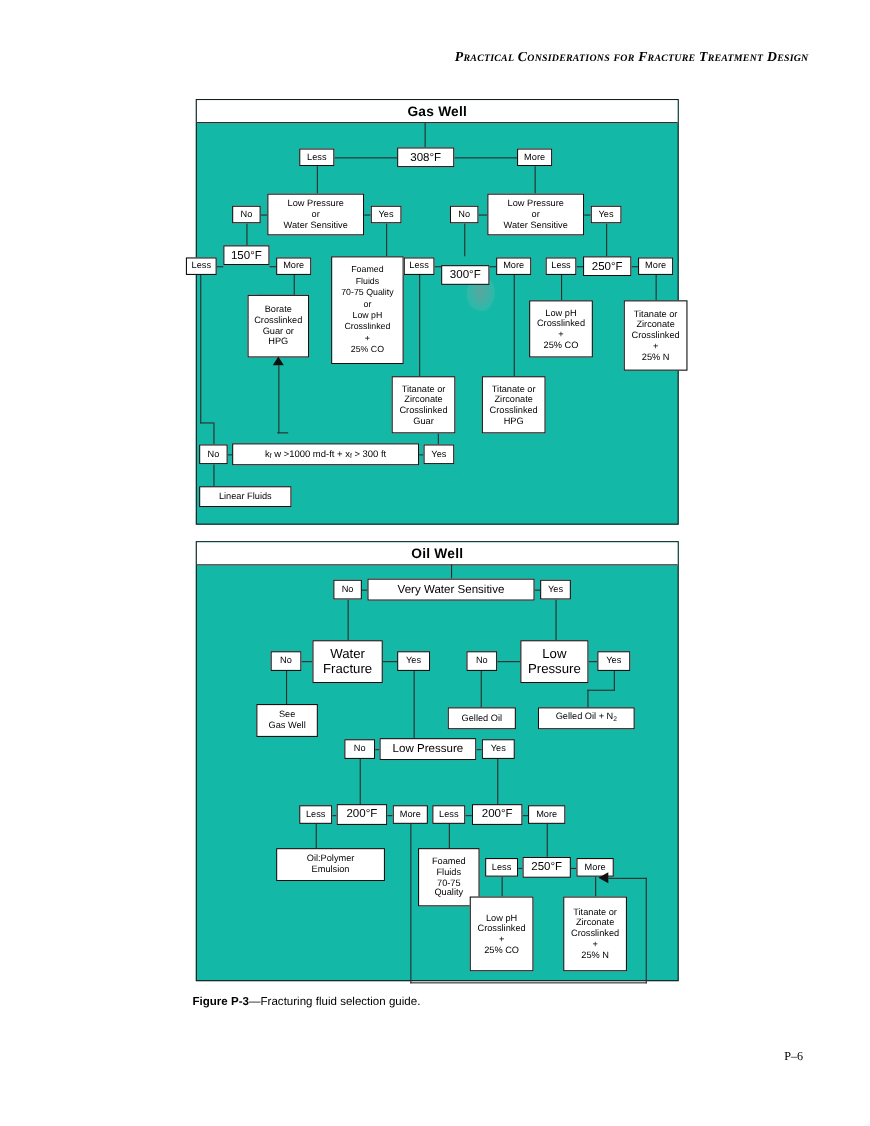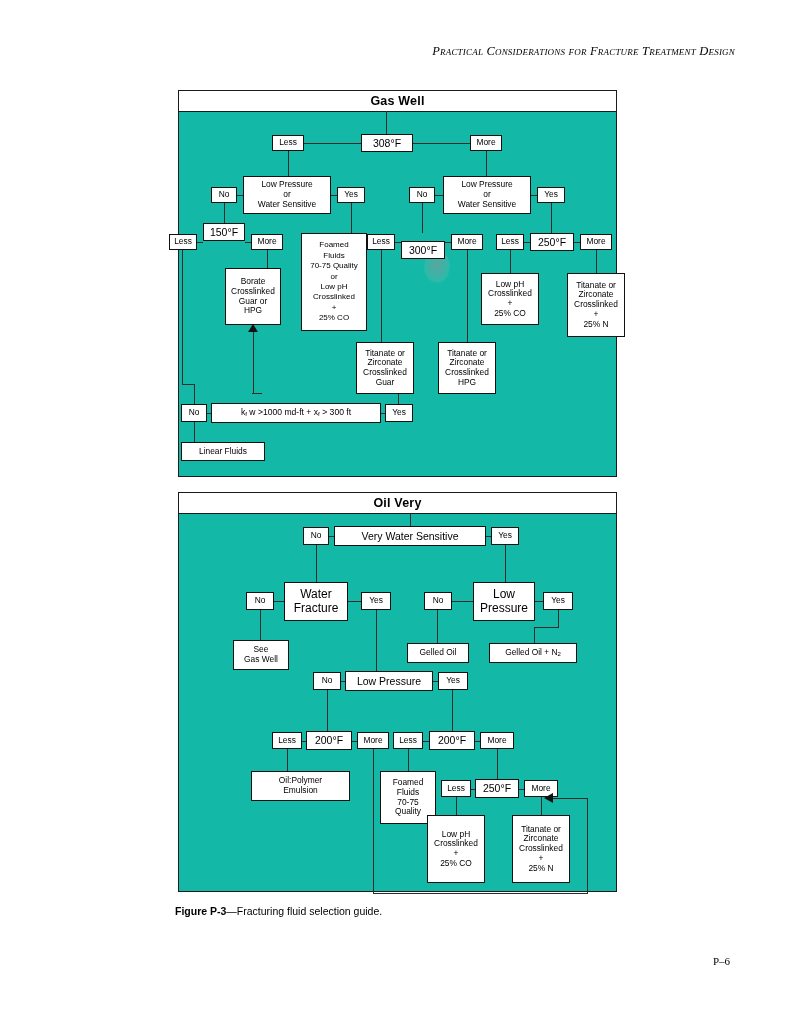--- a/index.html
+++ b/index.html
@@ -7,21 +7,21 @@
     width:791px;height:1024px;background:#ffffff;
     font-family:"Liberation Sans", sans-serif;
     color:#000;position:relative;overflow:hidden;
   }
   .page{position:relative;width:791px;height:1024px;}
 
   
   .runhead{
     position:absolute;left:0;top:44px;width:735px;text-align:right;
     font-family:"Liberation Serif", serif;
-    font-style:italic;font-weight:normal;font-size:12.5px;
+    font-style:italic;font-weight:bold;font-size:12.5px;
     letter-spacing:.2px;
     font-variant:small-caps;
     white-space:nowrap;
   }
 
   
   .panel{position:absolute;border:1.5px solid #1b1b1b;background:#14b8a6;}
   .panel-title{
     position:absolute;left:0;top:0;right:0;height:20px;
     background:#ffffff;border-bottom:1.5px solid #1b1b1b;
@@ -200,21 +200,21 @@
       <div class="ln lnv" style="left:3px;top:139px;height:135px;"></div>
       <div class="ln lnh" style="left:3px;top:273px;width:12px;"></div>
       <div class="ln lnv" style="left:15px;top:273px;height:20px;"></div>
 
       <div class="ln lnv" style="left:15px;top:311px;height:20px;"></div>
       <div class="node" style="left:2px;top:331px;width:84px;height:19px;">Linear Fluids</div>
     </div>
   </div>
 
   <div class="panel" style="left:178px;top:492px;width:437px;height:398px;">
-    <div class="panel-title">Oil Very</div>
+    <div class="panel-title">Oil Well</div>
     <div class="panel-body">
 
       <div class="node md" style="left:155px;top:13px;width:152px;height:20px;">Very Water Sensitive</div>
       <div class="ln lnv" style="left:231px;top:0px;height:13px;"></div>
       <div class="node" style="left:124px;top:14px;width:26px;height:18px;">No</div>
       <div class="node" style="left:312px;top:14px;width:28px;height:18px;">Yes</div>
       <div class="ln lnh" style="left:150px;top:23px;width:5px;"></div>
       <div class="ln lnh" style="left:307px;top:23px;width:5px;"></div>
 
       <div class="ln lnv" style="left:137px;top:32px;height:37px;"></div>

